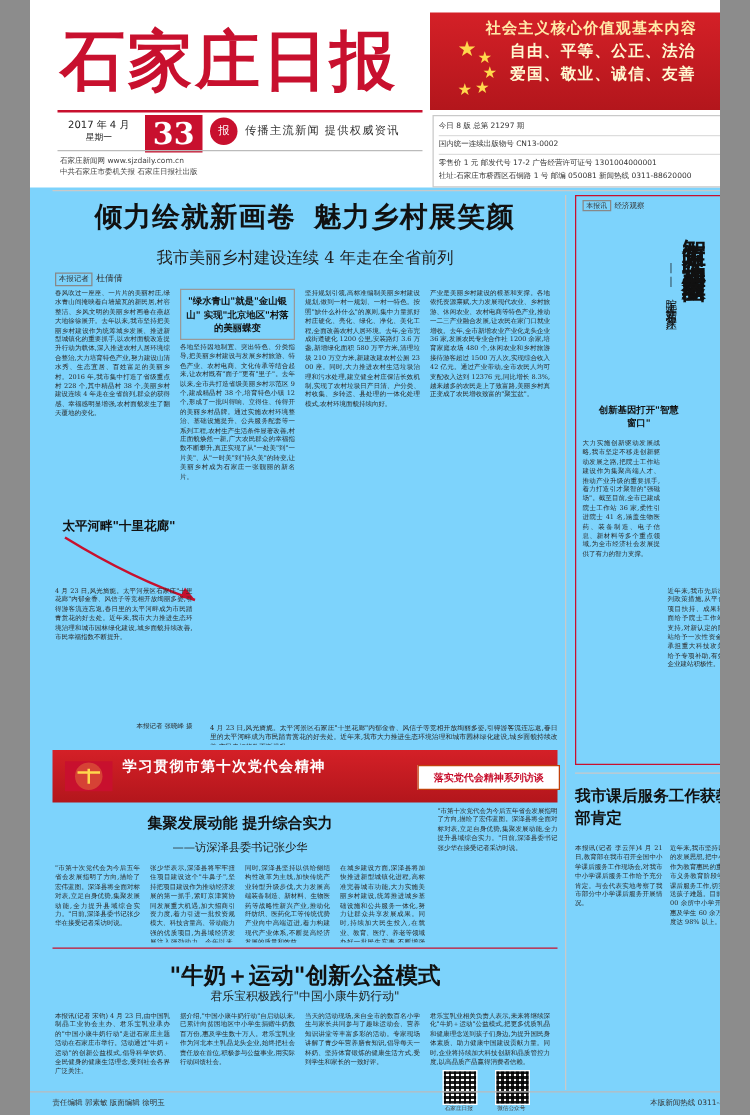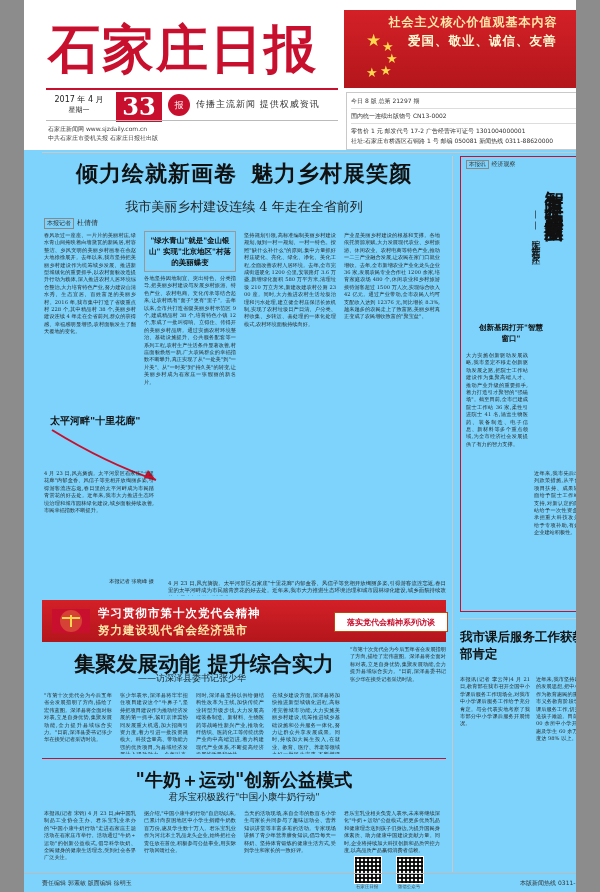--- a/index.html
+++ b/index.html
@@ -292,26 +292,26 @@
     border: 1px solid #c2410c;
     color: #c8102e;
     font-size: 8px;
     line-height: 18px;
     text-align: center;
     font-family: "DejaVu Serif","Liberation Serif",serif;
     font-weight: bold;
   }
   .sec2-title {
     position: absolute;
-    left: 30px; top: 650px;
+    left: 18px; top: 650px;
     width: 300px;
     text-align: center;
     font-family: "DejaVu Serif", "Liberation Serif", serif;
     font-weight: bold;
-    font-size: 21px;
+    font-size: 12px;
     color: #111;
   }
   .sec2-sub {
     position: absolute;
     left: 18px; top: 672px;
     width: 300px;
     text-align: center;
     font-family: "DejaVu Serif", "Liberation Serif", serif;
     font-size: 9px;
     color: #222;
@@ -465,20 +465,21 @@
     <div class="values">
       <div class="values-head">社会主义核心价值观基本内容</div>
       <div class="values-emblem">
         <span class="star" style="left:16px; top:2px; font-size:17px;">★</span>
         <span class="star" style="left:32px; top:8px;">★</span>
         <span class="star" style="left:36px; top:20px;">★</span>
         <span class="star" style="left:30px; top:32px;">★</span>
         <span class="star" style="left:16px; top:34px;">★</span>
       </div>
       <div class="values-lines">
+        <div>自由、平等、公正、法治</div>
         <div>爱国、敬业、诚信、友善</div>
       </div>
     </div>
   </div>
 
   <div class="hr-thin" style="left:18px; top:152px; width:564px;"></div>
 
   <div class="headline">
     <h1>倾力绘就新画卷  魅力乡村展笑颜</h1>
     <h2>我市美丽乡村建设连续 4 年走在全省前列</h2>
@@ -509,21 +510,20 @@
   <div class="col" style="left:144px; top:580px; width:278px; height:16px; font-size:5.4px;">4 月 23 日,风光旖旎。太平河景区石家庄"十里花廊"内郁金香、风信子等竞相开放绚丽多姿,引得游客流连忘返,春日里的太平河畔成为市民踏青赏花的好去处。近年来,我市大力推进生态环境治理和城市园林绿化建设,城乡面貌持续改善,市民幸福指数不断提升。</div>
 
   <div class="redbanner">
     <div class="rb-emblem">
       <svg width="38" height="24" viewBox="0 0 38 24">
         <circle cx="19" cy="12" r="11" fill="#ffd84d" opacity="0.25"></circle>
         <path d="M10,8 L18,8 L18,6 L20,6 L20,8 L28,8 L28,10 L20,10 L20,18 L18,18 L18,10 L10,10 Z" fill="#ffd84d"></path>
       </svg>
     </div>
     <div class="rb-line1">学习贯彻市第十次党代会精神</div>
-    <div class="rb-line2">努力建设现代省会经济强市</div>
   </div>
   <div class="rb-tag" style="position:absolute; left:310px; top:612px;">落实党代会精神系列访谈</div>
 
   <div class="sec2-title">集聚发展动能  提升综合实力</div>
   <div class="sec2-sub">——访深泽县委书记张少华</div>
 
   <div class="col" style="left:20px; top:692px; width:68px; height:62px;">"市第十次党代会为今后五年省会发展指明了方向,描绘了宏伟蓝图。深泽县将全面对标对表,立足自身优势,集聚发展动能,全力提升县域综合实力。"日前,深泽县委书记张少华在接受记者采访时说。</div>
   <div class="col" style="left:96px; top:692px; width:68px; height:62px;">张少华表示,深泽县将牢牢扭住项目建设这个"牛鼻子",坚持把项目建设作为推动经济发展的第一抓手,紧盯京津冀协同发展重大机遇,加大招商引资力度,着力引进一批投资规模大、科技含量高、带动能力强的优质项目,为县域经济发展注入强劲动力。今年以来,全县新谋划亿元以上项目 32 个,总投资 186 亿元。</div>
   <div class="col" style="left:172px; top:692px; width:68px; height:62px;">同时,深泽县坚持以供给侧结构性改革为主线,加快传统产业转型升级步伐,大力发展高端装备制造、新材料、生物医药等战略性新兴产业,推动化纤纺织、医药化工等传统优势产业向中高端迈进,着力构建现代产业体系,不断提高经济发展的质量和效益。</div>
   <div class="col" style="left:248px; top:692px; width:68px; height:62px;">在城乡建设方面,深泽县将加快推进新型城镇化进程,高标准完善城市功能,大力实施美丽乡村建设,统筹推进城乡基础设施和公共服务一体化,努力让群众共享发展成果。同时,持续加大民生投入,在就业、教育、医疗、养老等领域办好一批民生实事,不断增强人民群众的获得感和幸福感。(本报记者 王 超)</div>

